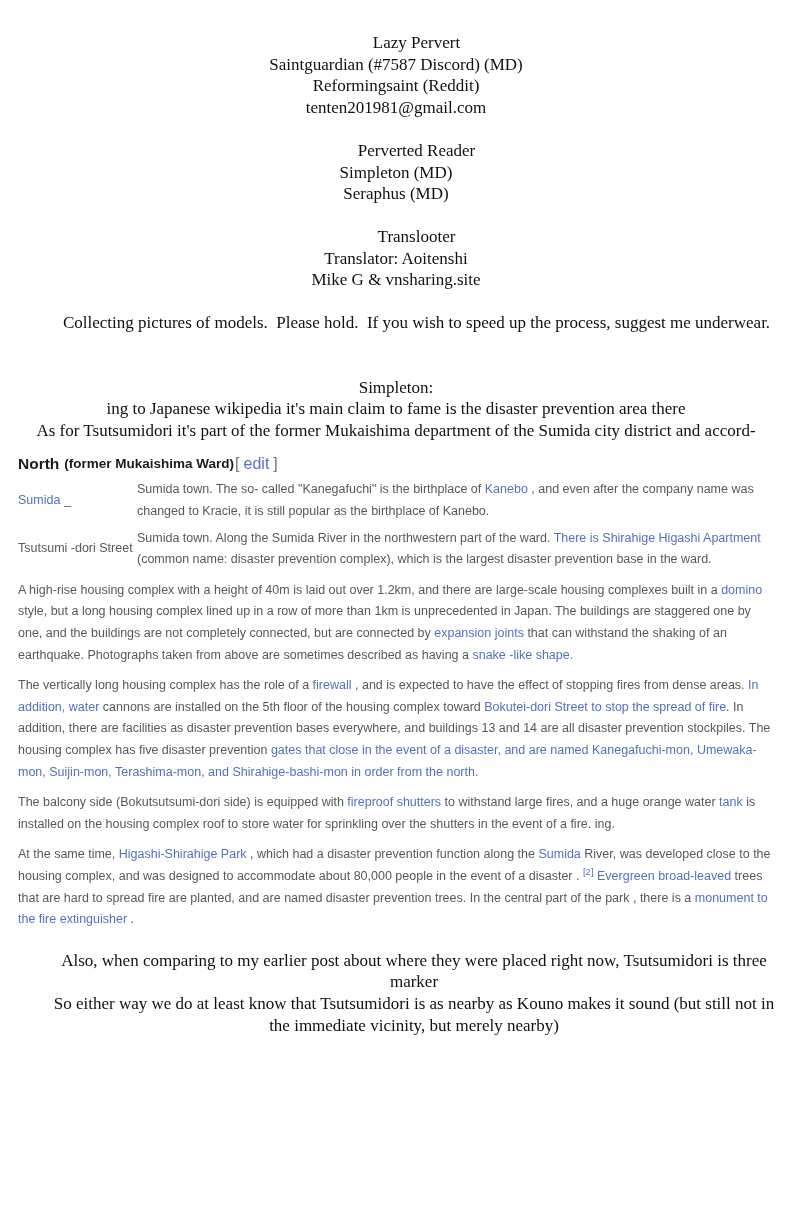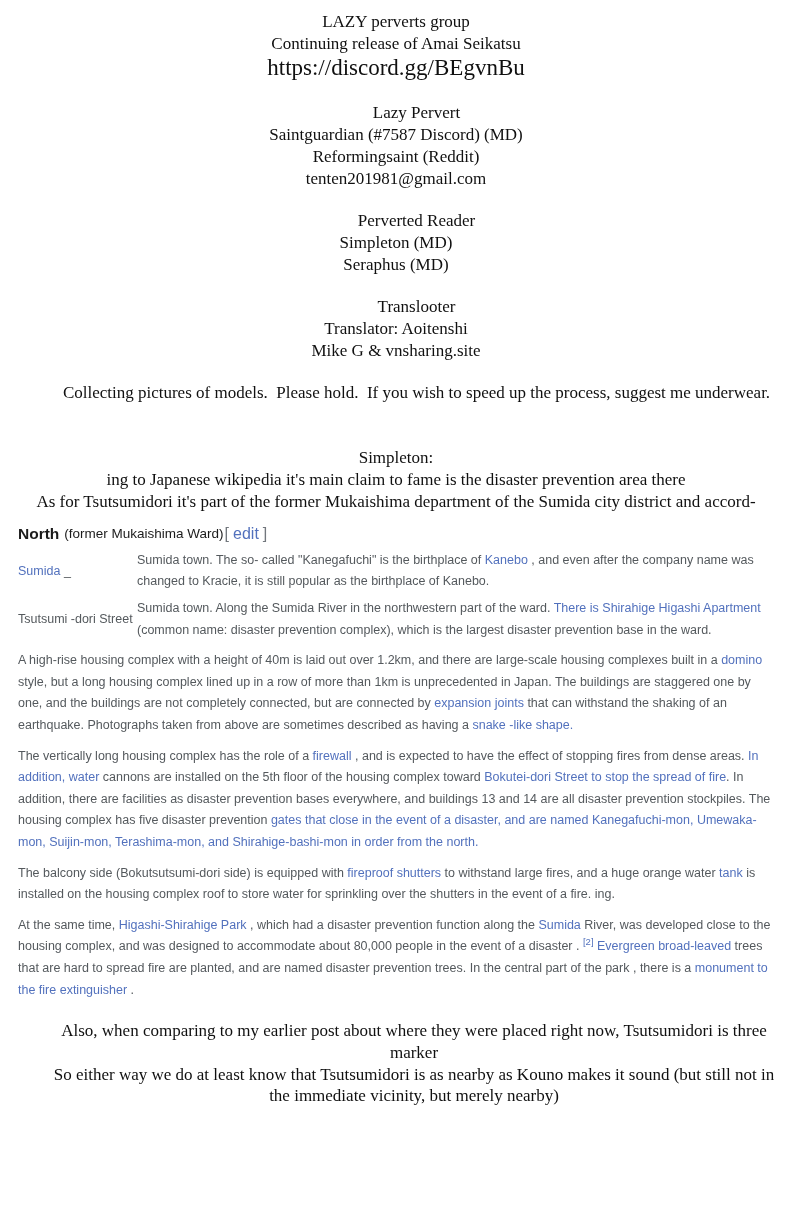--- a/index.html
+++ b/index.html
@@ -37,45 +37,40 @@
     line-height:21.6px;
     color:#54595d;
   }
   .whead {
     display:flex;
     align-items:flex-start;
     margin-bottom:5px;
     color:#1b1b1b;
   }
   .whead .wh1 { font-size:15.5px; font-weight:bold; }
-  .whead .wh2 { font-size:13.5px; font-weight:normal; margin-left:5px; }
+  .whead .wh2 { font-size:13.5px; font-weight:bold; margin-left:5px; }
   .wedit { font-size:16px; margin-left:1px; color:#72777d; }
   .wedit .wlink { margin:0 4px; }
   .wlink { color:#5271bd; text-decoration:none; cursor:pointer; }
   .wrow { display:flex; margin-bottom:5px; }
   .wlabel {
     width:119px; flex:none;
     display:flex; align-items:center;
     white-space:pre-wrap;
   }
   .wdesc { flex:1; white-space:pre-wrap; }
   .wpara { margin-top:9px; white-space:pre-wrap; }
   .wpara sup { font-size:9.5px; line-height:0; }
   .outro { margin-top:19px;padding-left:36px; }
 </style>
 </head>
 <body>
 
 <div class="page">
 
-  <div>
-    <div class="sline">LAZY perverts group</div>
-    <div class="sline">Continuing release of Amai Seikatsu</div>
-    <div class="sline url-line">https://discord.gg/BEgvnBu</div>
-  </div>
 
   <div>
     <div class="sline gap1">Lazy Pervert</div>
     <div class="sline">Saintguardian (#7587 Discord) (MD)</div>
     <div class="sline">Reformingsaint (Reddit)</div>
     <div class="sline">tenten201981@gmail.com</div>
 
     <div class="sline gap1">Perverted Reader</div>
     <div class="sline">Simpleton (MD)</div>
     <div class="sline">Seraphus (MD)</div>

